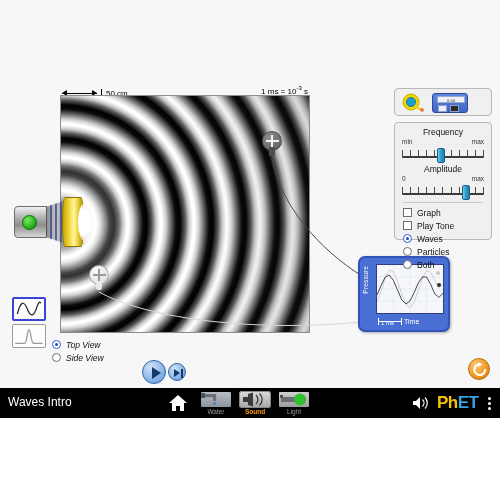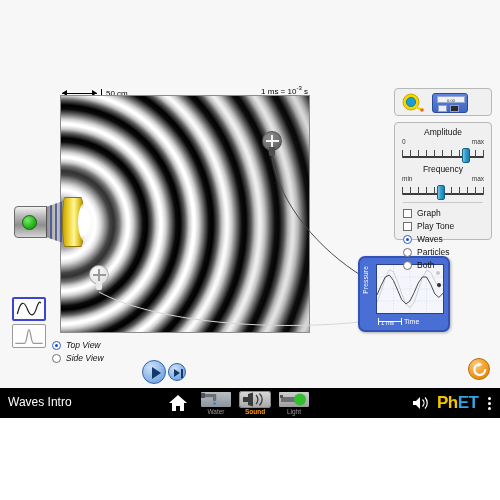--- a/index.html
+++ b/index.html
@@ -190,21 +190,21 @@
     border:1px solid #6f6f6f; background:#fff; position:relative;
   }
   .radio.on { border-color:#2f5bd0; }
   .radio.on:after {
     content:""; position:absolute; left:2px; top:2px;
     width:3px; height:3px; border-radius:50%; background:#1e49c0;
   }
   .checkbox {
     width:9px; height:9px; border:1px solid #6f6f6f; background:#fff;
   }
-  .opt-row { display:flex; align-items:center; gap:5px; margin-bottom:3px; }
+  .opt-row { display:flex; align-items:flex-start; gap:5px; margin-bottom:3px; }
   .opt-label { font-size:8.5px; color:#111; }
 
   
   #view-radios { position:absolute; left:52px; top:340px;font-style:italic; }
   #speed-radios { position:absolute; left:186px; top:360px; }
 
   
   #play-btn {
     position:absolute; left:142px; top:360px; width:24px; height:24px;
     border-radius:50%;
@@ -471,20 +471,45 @@
       <div id="stopwatch-icon">
         <div class="sw-display">0.00</div>
         <div class="sw-b b1"></div>
         <div class="sw-b b2"></div>
       </div>
     </div>
 
     <div id="main-panel">
 
       <div class="slider-group">
+        <div class="slider-title">Frequency</div>
+        <div class="slider-ends">
+          <span>min</span>
+          <span>max</span>
+        </div>
+        <div class="slider-track-wrap">
+          <div class="slider-line"></div>
+          <div class="slider-ticks" id="freq-ticks">
+              <i></i>
+              <i></i>
+              <i></i>
+              <i></i>
+              <i></i>
+              <i></i>
+              <i></i>
+              <i></i>
+              <i></i>
+              <i></i>
+              <i></i>
+            </div>
+          <div class="slider-thumb" id="freq-thumb" style="left: 35.72px;"></div>
+        </div>
+      </div>
+
+      <div class="slider-group">
         <div class="slider-title">Amplitude</div>
         <div class="slider-ends">
           <span>0</span>
           <span>max</span>
         </div>
         <div class="slider-track-wrap">
           <div class="slider-line"></div>
           <div class="slider-ticks" id="amp-ticks">
               <i></i>
               <i></i>
@@ -492,45 +517,20 @@
               <i></i>
               <i></i>
               <i></i>
               <i></i>
               <i></i>
               <i></i>
               <i></i>
               <i></i>
             </div>
           <div class="slider-thumb" id="amp-thumb" style="left: 60.8px;"></div>
-        </div>
-      </div>
-
-      <div class="slider-group">
-        <div class="slider-title">Frequency</div>
-        <div class="slider-ends">
-          <span>min</span>
-          <span>max</span>
-        </div>
-        <div class="slider-track-wrap">
-          <div class="slider-line"></div>
-          <div class="slider-ticks" id="freq-ticks">
-              <i></i>
-              <i></i>
-              <i></i>
-              <i></i>
-              <i></i>
-              <i></i>
-              <i></i>
-              <i></i>
-              <i></i>
-              <i></i>
-              <i></i>
-            </div>
-          <div class="slider-thumb" id="freq-thumb" style="left: 35.72px;"></div>
         </div>
       </div>
 
       <div id="panel-divider"></div>
 
       <div id="panel-options">
         <div class="opt-row">
           <span class="checkbox"></span>
           <span class="opt-label">Graph</span>
         </div>

